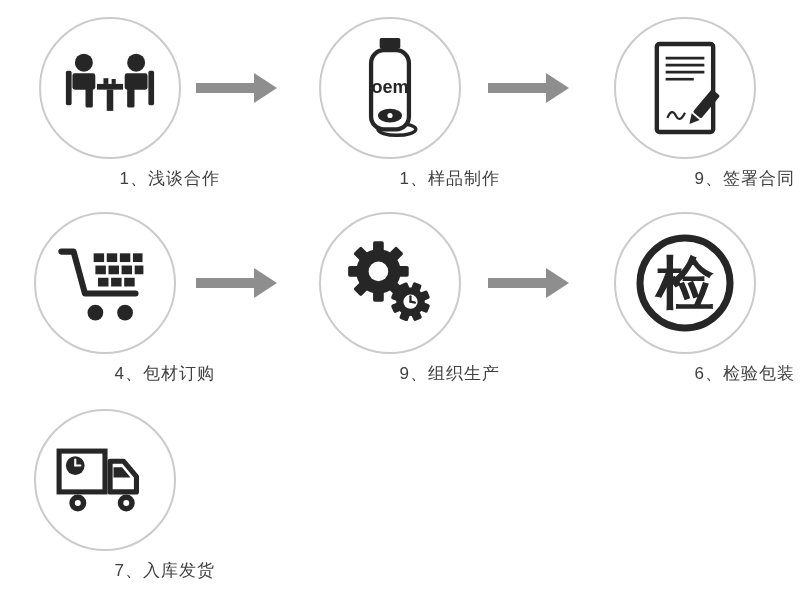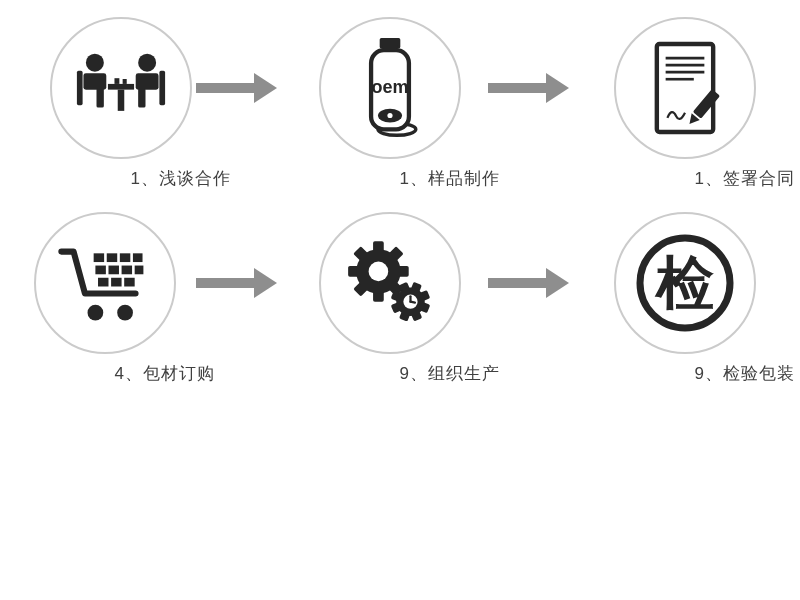--- a/index.html
+++ b/index.html
@@ -26,21 +26,21 @@
   .ink{fill:#262626;}
   .ink-stroke{fill:none;stroke:#262626;}
   .paper{fill:#ffffff;}
   text.icon-text{font-family:"Liberation Sans","DejaVu Sans",sans-serif;font-weight:bold;}
 </style>
 </head>
 <body>
 
 <div class="canvas">
 
-  <div class="step" style="left:50px;top:17px;">
+  <div class="step" style="left:39px;top:17px;">
     <div class="circle">
       <svg width="98" height="76" viewBox="0 0 120 90">
         <rect class="ink" x="6" y="24" width="7" height="42" rx="2"></rect>
         <circle class="ink" cx="28" cy="14" r="11"></circle>
         <rect class="ink" x="14" y="27" width="28" height="20" rx="3"></rect>
         <rect class="ink" x="30" y="45" width="9" height="24" rx="2"></rect>
         <rect class="ink" x="107" y="24" width="7" height="42" rx="2"></rect>
         <circle class="ink" cx="92" cy="14" r="11"></circle>
         <rect class="ink" x="78" y="27" width="28" height="20" rx="3"></rect>
         <rect class="ink" x="81" y="45" width="9" height="24" rx="2"></rect>
@@ -86,21 +86,21 @@
         <line x1="28" y1="30" x2="72" y2="30" stroke="#262626" stroke-width="3"></line>
         <line x1="28" y1="38" x2="72" y2="38" stroke="#262626" stroke-width="3"></line>
         <line x1="28" y1="46" x2="60" y2="46" stroke="#262626" stroke-width="3"></line>
         <path class="ink-stroke" d="M30 90 q5 -12 10 -2 q4 8 10 -4" stroke-width="2.5"></path>
         <g transform="translate(66,84) rotate(40)">
           <rect class="ink" x="-6" y="-30" width="12" height="34" rx="2"></rect>
           <polygon class="ink" points="-6,6 6,6 0,17"></polygon>
         </g>
       </svg>
     </div>
-    <div class="step-label">1、签署合同</div>
+    <div class="step-label">9、签署合同</div>
   </div>
 
   <div class="step" style="left:34px;top:212px;">
     <div class="circle">
       <svg width="96" height="88" viewBox="0 0 110 100">
         <path class="ink-stroke" d="M5 14 H19 L32 62 H90" stroke-width="7" stroke-linecap="round" stroke-linejoin="round"></path>
         <g class="ink">
           <rect x="42" y="16" width="12" height="10"></rect>
             <rect x="57" y="16" width="12" height="10"></rect>
             <rect x="72" y="16" width="12" height="10"></rect>
@@ -164,17 +164,36 @@
     <div class="head"></div>
   </div>
 
   <div class="step" style="left:614px;top:212px;">
     <div class="circle">
       <svg width="104" height="104" viewBox="0 0 104 104">
         <circle class="ink-stroke" cx="52" cy="52" r="45" stroke-width="7"></circle>
         <text class="icon-text" x="52" y="72" font-size="58" fill="#262626" text-anchor="middle">检</text>
       </svg>
     </div>
-    <div class="step-label">9、检验包装</div>
+    <div class="step-label">6、检验包装</div>
   </div>
 
+  <div class="step" style="left:34px;top:409px;">
+    <div class="circle">
+      <svg width="102" height="80" viewBox="0 0 120 92">
+        <rect class="paper" x="6" y="12" width="54" height="48" stroke="#262626" stroke-width="6"></rect>
+        <g>
+          <circle class="ink" cx="25" cy="29" r="11"></circle>
+          <line x1="25" y1="29" x2="25" y2="22" stroke="#ffffff" stroke-width="2.5" stroke-linecap="round"></line>
+          <line x1="25" y1="29" x2="31" y2="29" stroke="#ffffff" stroke-width="2.5" stroke-linecap="round"></line>
+        </g>
+        <path class="paper" d="M66 24 H82 L97 42 V60 H66 Z" stroke="#262626" stroke-width="6" stroke-linejoin="round"></path>
+        <path class="ink" d="M70 31 H80 L90 43 H70 Z"></path>
+        <circle class="ink" cx="28" cy="73" r="10"></circle>
+        <circle class="paper" cx="28" cy="73" r="3.5"></circle>
+        <circle class="ink" cx="85" cy="73" r="10"></circle>
+        <circle class="paper" cx="85" cy="73" r="3.5"></circle>
+      </svg>
+    </div>
+    <div class="step-label">7、入库发货</div>
+  </div>
 
 </div>
 
 </body></html>

